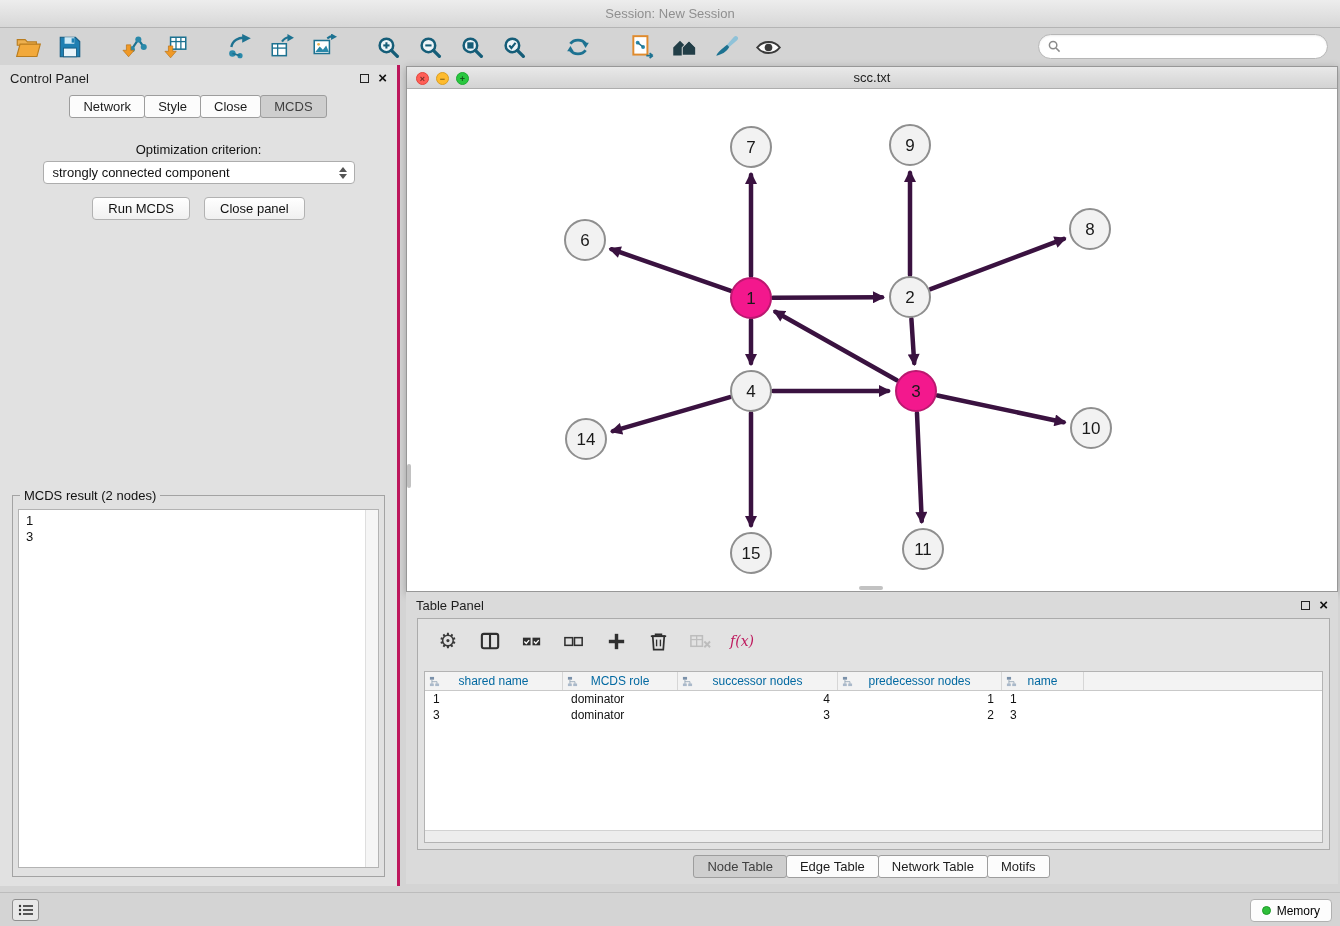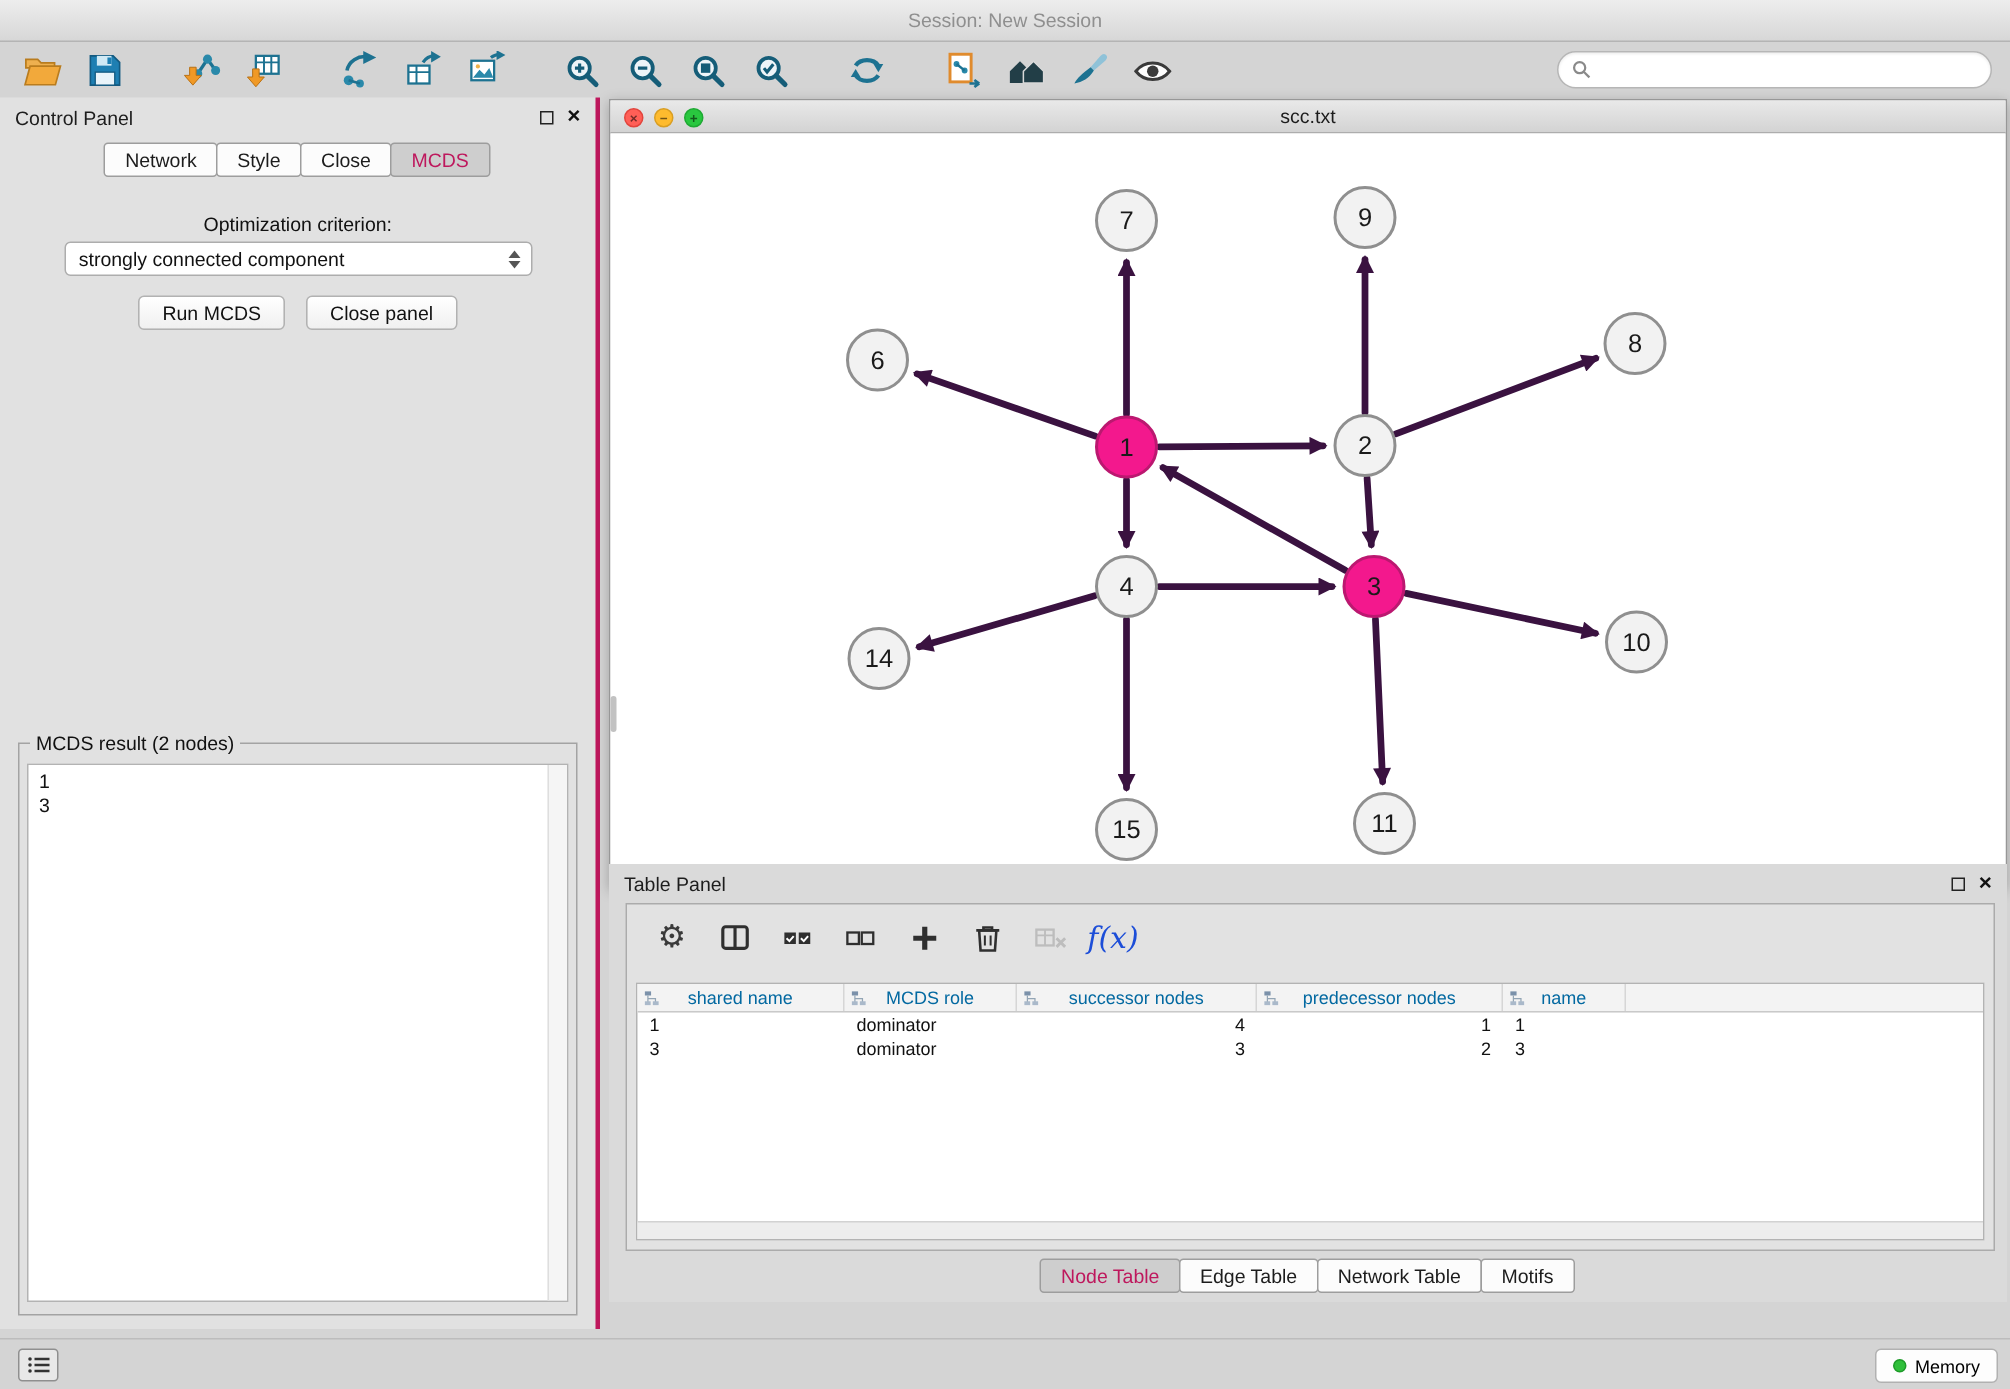--- a/index.html
+++ b/index.html
@@ -32,21 +32,21 @@
     box-shadow:inset 0 1px 2px rgba(0,0,0,.08);
   }
   .searchinput { flex:1; border:none; outline:none; font-size:13px; background:transparent; font-family:"Liberation Sans",sans-serif; }
 
   
   .panel-header { height:26px; display:flex; align-items:center; padding:0 10px; font-size:13px; color:#1d1d1d; }
   .panel-ctrls { margin-left:auto; display:flex; align-items:center; gap:9px; }
   .float-btn { width:9px; height:9px; border:1.5px solid #222; display:inline-block; background:transparent; }
   .close-x { font-size:15px; font-weight:bold; color:#111; line-height:10px; }
   .tab { padding:3px 13px; font-size:13px; border:1px solid #9d9d9d; background:#fcfcfc; margin-left:-1px; border-radius:3px; color:#1c1c1c; }
-  .tab.selected { background:#cecece; color:#be185d; }
+  .tab.selected { background:#cecece; color:#404040; }
   .btn {
     font-family:"Liberation Sans",sans-serif; font-size:13px; color:#111;
     background:linear-gradient(#ffffff,#f0f0f0); border:1px solid #b2b2b2; border-radius:4px;
     padding:3px 15px;
   }
 
   
   .control-panel { position:absolute; left:0; top:65px; width:400px; height:821px; background:#e1e1e1; border-right:3px solid #be185d; }
   .cp-tabs { margin-top:4px; display:flex; justify-content:center; }
   .opt-label { margin-top:24px; text-align:center; font-size:13px; }
@@ -81,26 +81,26 @@
     font-size:9px; font-weight:bold; line-height:13px; text-align:center; color:rgba(0,0,0,.55);
   }
   .tl.red    { left:9px;  background:#ff5f57; border:1px solid #e2443c; }
   .tl.yellow { left:29px; background:#febb2e; border:1px solid #d99e22; }
   .tl.green  { left:49px; background:#29c73f; border:1px solid #1da932; }
   .nw-content { position:relative; width:930px; height:501px; background:#ffffff; }
   .splitter-nub-v { position:absolute; left:0px; top:375px; width:4px; height:24px; background:#c2c2c2; border-radius:2px; }
   .splitter-nub-h { position:absolute; left:452px; bottom:0px; width:24px; height:4px; background:#c2c2c2; border-radius:2px; }
 
   
-  .table-panel { position:absolute; left:406px; top:576px; width:932px; height:292px; background:#dadada; }
+  .table-panel { position:absolute; left:406px; top:592px; width:932px; height:292px; background:#dadada; }
   .tp-frame { position:absolute; left:11px; top:26px; right:8px; bottom:34px; border:1px solid #ababab; background:#e2e2e2; }
   .tp-toolbar { height:44px; display:flex; align-items:center; gap:16px; padding-left:17px; }
   .tico { width:26px; height:26px; display:flex; align-items:center; justify-content:center; border:none; background:transparent; }
   .gear-glyph { font-size:21px; color:#3a3a3a; line-height:24px; }
-  .fx-label { font-family:"DejaVu Serif", serif; font-style:italic; font-size:20px; color:#1d4ed8;text-align:center; }
+  .fx-label { font-family:"DejaVu Serif", serif; font-style:italic; font-size:14px; color:#be185d;text-align:center; }
   .tp-table { position:absolute; left:6px; right:6px; top:52px; bottom:6px; background:#fff; border:1px solid #b3b3b3; }
   .thead { display:flex; height:19px; background:#f3f3f3; border-bottom:1px solid #c9c9c9; }
   .th { position:relative; display:flex; align-items:center; justify-content:center; font-size:12px; color:#0369a1; border-right:1px solid #d6d6d6; }
   .th svg { position:absolute; left:4px; top:4px; }
   .tr { display:flex; height:16px; line-height:16px; font-size:12px; color:#111; }
   .td { padding:0 8px; overflow:hidden; white-space:nowrap; }
   .c0 { width:138px; } .c1 { width:115px; } .c2 { width:160px; } .c3 { width:164px; } .c4 { width:82px; }
   .td.c2,.td.c3 { text-align:right; }
   .hscroll { position:absolute; left:0; right:0; bottom:0; height:12px; background:#ededed; border-top:1px solid #d2d2d2; }
   .tp-tabs { position:absolute; left:0; right:0; bottom:6px; display:flex; justify-content:center; }

